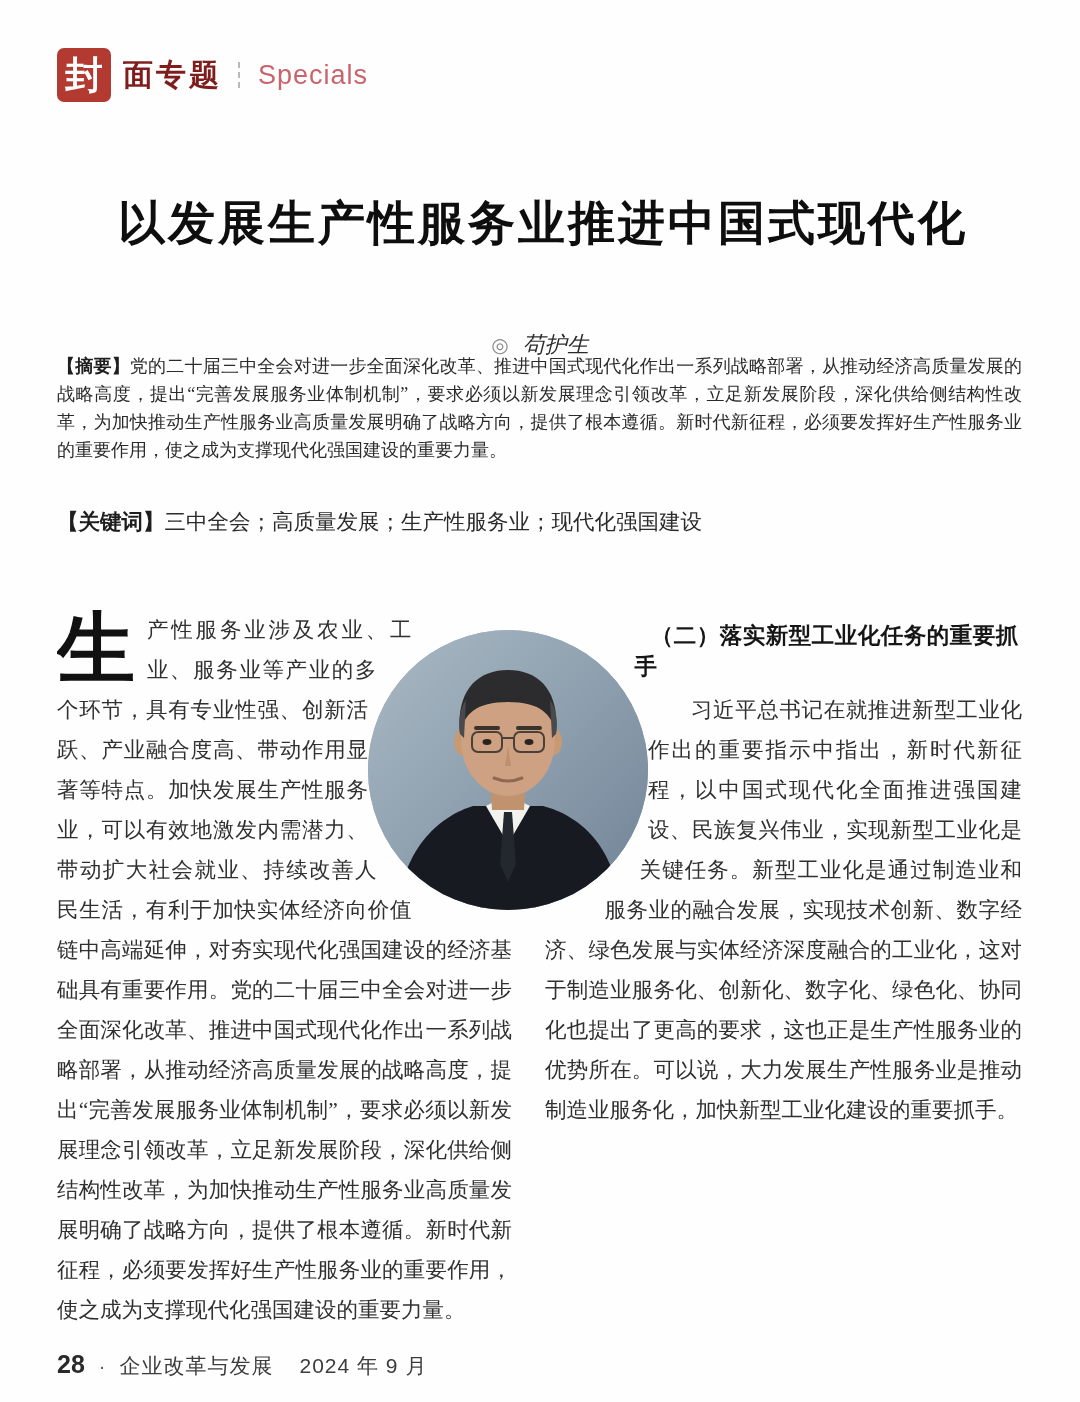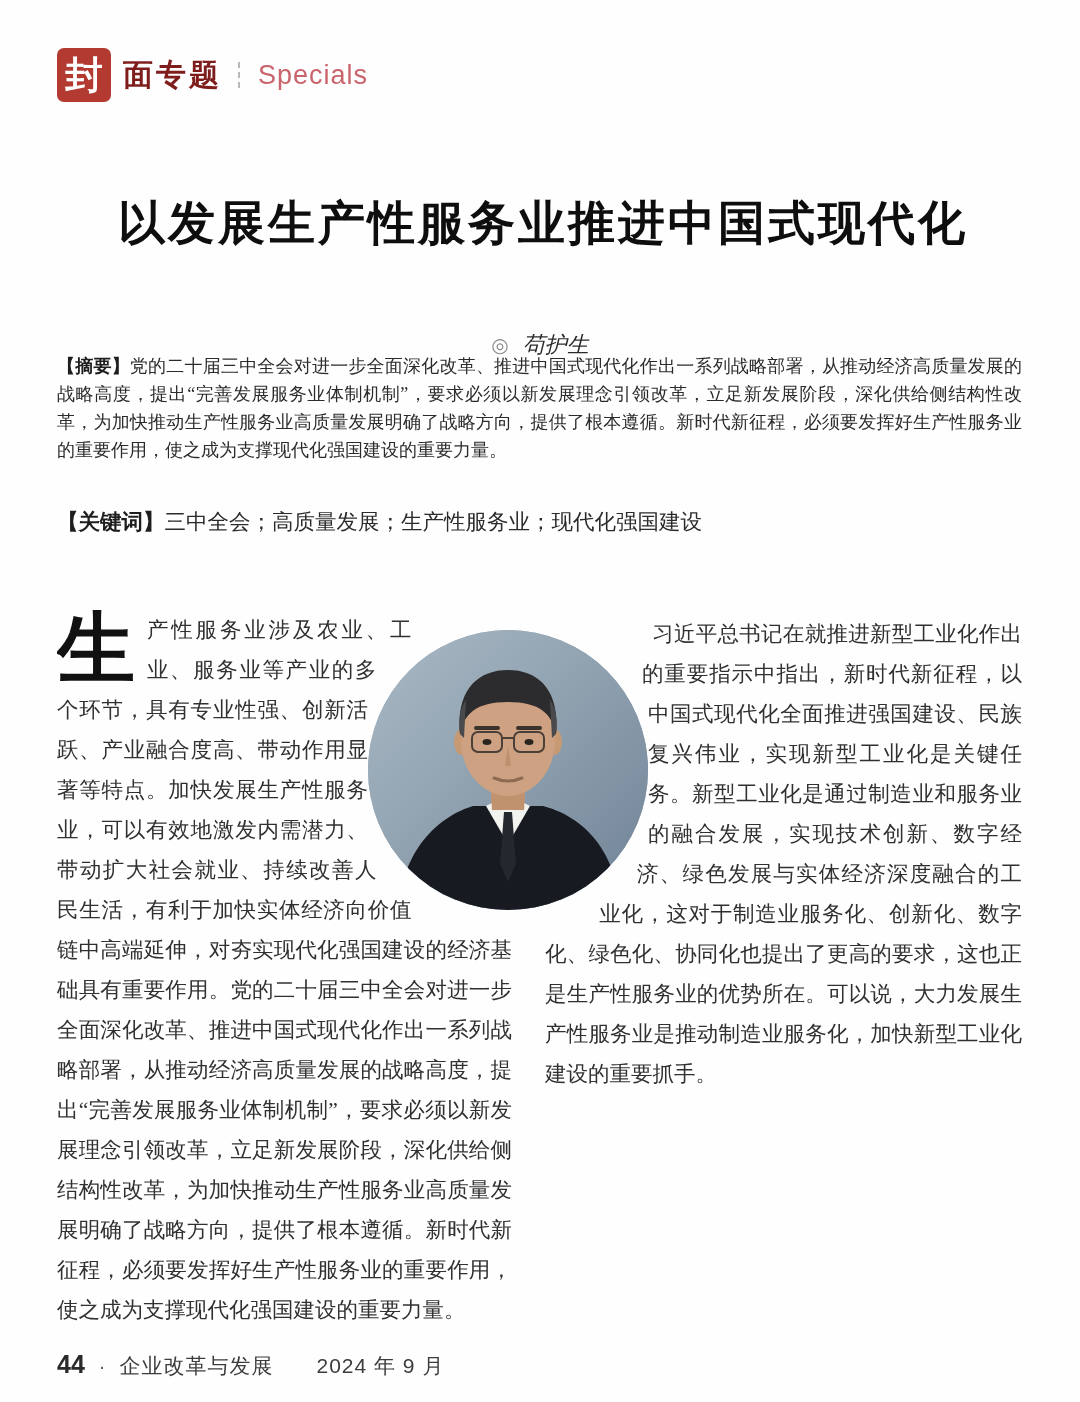--- a/index.html
+++ b/index.html
@@ -125,21 +125,21 @@
   
   .footer {
     position: absolute; left: 57px; bottom: 22px;
     display: flex; align-items: baseline;
     font-family: "Liberation Sans", "DejaVu Sans", sans-serif;
     color: #3c3c3c;
   }
   .footer .page-num { font-size: 25px; font-weight: 700; color: #2a2a2a; }
   .footer .dot { margin: 0 14px; font-size: 20px; color: #555; }
   .footer .journal { font-size: 21px; letter-spacing: 1px; }
-  .footer .issue { font-size: 21px; margin-left: 43px; letter-spacing: 1px; }
+  .footer .issue { font-size: 21px; margin-left: 26px; letter-spacing: 1px; }
 </style>
 </head>
 <body>
 
 <div class="page">
 
   <div class="header">
     <div class="logo-box">封</div>
     <div class="section-label">面专题</div>
     <div class="header-divider"></div>
@@ -165,20 +165,21 @@
     <div class="col col-left">
       <div class="wrap-spacer-left"></div>
       <p class="body-text">
         <span class="dropcap">生</span><span>产性服务业涉及农业、工业、服务业等产业的多个环节，具有专业性强、创新活跃、产业融合度高、带动作用显著等特点。加快发展生产性服务业，可以有效地激发内需潜力、带动扩大社会就业、持续改善人民生活，有利于加快实体经济向价值链中高端延伸，对夯实现代化强国建设的经济基础具有重要作用。党的二十届三中全会对进一步全面深化改革、推进中国式现代化作出一系列战略部署，从推动经济高质量发展的战略高度，提出“完善发展服务业体制机制”，要求必须以新发展理念引领改革，立足新发展阶段，深化供给侧结构性改革，为加快推动生产性服务业高质量发展明确了战略方向，提供了根本遵循。新时代新征程，必须要发挥好生产性服务业的重要作用，使之成为支撑现代化强国建设的重要力量。</span>
       </p>
 
     </div>
 
     <div class="col col-right">
       <div class="wrap-spacer-right"></div>
+      <h3 class="h-sub">（二）落实新型工业化任务的重要抓手</h3>
       <p class="body-text indent after-sub">习近平总书记在就推进新型工业化作出的重要指示中指出，新时代新征程，以中国式现代化全面推进强国建设、民族复兴伟业，实现新型工业化是关键任务。新型工业化是通过制造业和服务业的融合发展，实现技术创新、数字经济、绿色发展与实体经济深度融合的工业化，这对于制造业服务化、创新化、数字化、绿色化、协同化也提出了更高的要求，这也正是生产性服务业的优势所在。可以说，大力发展生产性服务业是推动制造业服务化，加快新型工业化建设的重要抓手。</p>
 
     </div>
 
   </div>
 
   <div class="portrait">
     <svg viewBox="0 0 280 280" xmlns="http://www.w3.org/2000/svg">
       <defs>
         <linearGradient id="bgGrad" x1="0" y1="0" x2="1" y2="1">
@@ -216,19 +217,19 @@
       <ellipse cx="119" cy="112" rx="4.5" ry="3" fill="#2a241f"></ellipse>
       <ellipse cx="161" cy="112" rx="4.5" ry="3" fill="#2a241f"></ellipse>
 
       <path d="M140 116 L137 136 L143 136 Z" fill="#bd9170"></path>
 
       <path d="M126 148 Q140 154 154 148" fill="none" stroke="#8e6a52" stroke-width="3" stroke-linecap="round"></path>
     </svg>
   </div>
 
   <div class="footer">
-    <span class="page-num">44</span>
+    <span class="page-num">28</span>
     <span class="dot">·</span>
     <span class="journal">企业改革与发展</span>
     <span class="issue">2024 年 9 月</span>
   </div>
 
 </div>
 
 </body></html>

